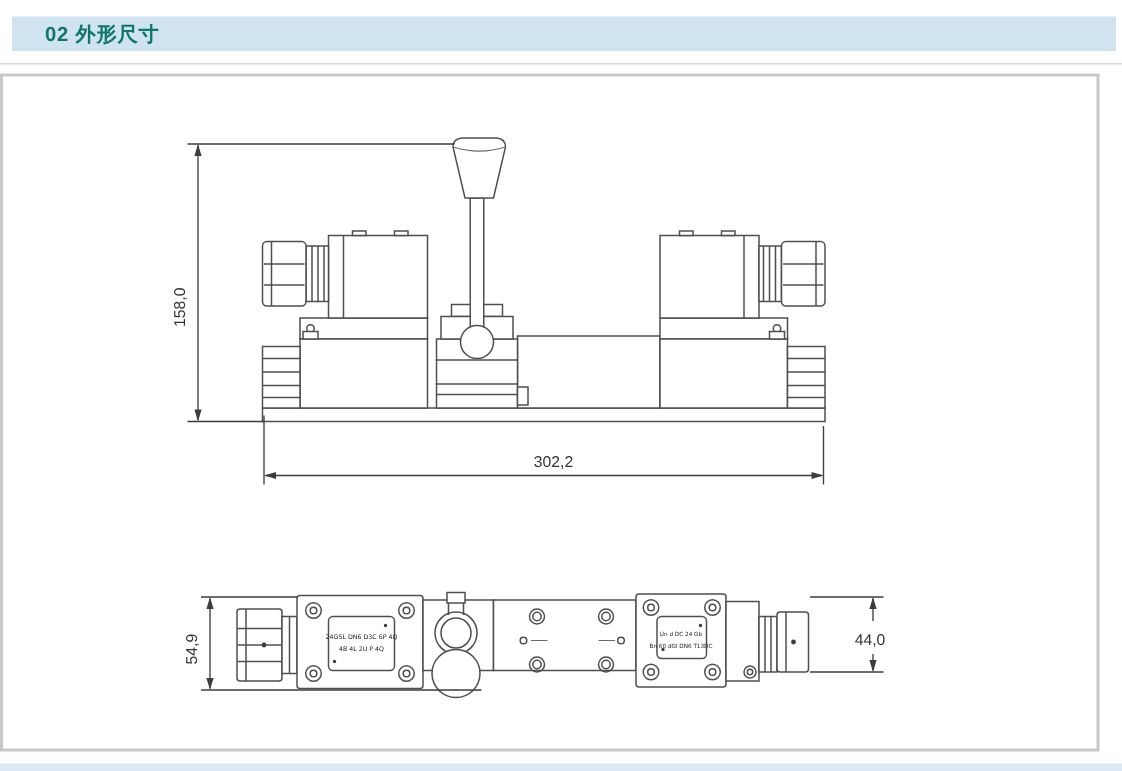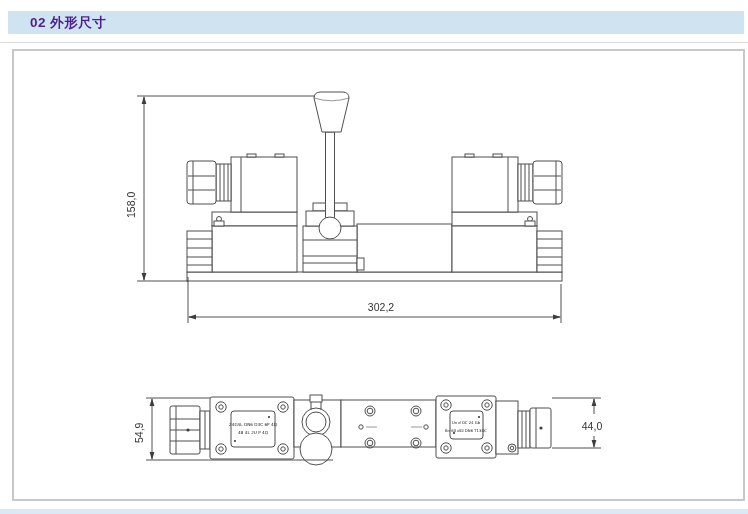--- a/index.html
+++ b/index.html
@@ -5,28 +5,28 @@
   html,body{margin:0;padding:0;}
   body{
     width:748px;height:514px;position:relative;background:#ffffff;
     font-family:"Liberation Sans","DejaVu Sans",sans-serif;overflow:hidden;
   }
   .header-bar{
     position:absolute;left:8px;top:11px;width:736px;height:23px;
     background:#cfe3f1;display:flex;align-items:center;
   }
   .header-bar .title{
-    margin-left:22px;font-size:13.5px;font-weight:bold;color:#4c1d95;
+    margin-left:22px;font-size:13.5px;font-weight:bold;color:#0f766e;
     letter-spacing:0.5px;
   }
   .header-rule{
     position:absolute;left:0;top:42px;width:748px;height:1px;background:#dcdcdc;
   }
   .drawing-frame{
-    position:absolute;left:12px;top:49px;width:729px;height:448px;
+    position:absolute;left:0;top:49px;width:729px;height:448px;
     border:2px solid #c6c8ca;background:#ffffff;
   }
   .drawing-frame svg{display:block;}
   .footer-strip{
     position:absolute;left:0;top:509px;width:748px;height:5px;background:#dce9f4;
   }
   
   .part{fill:#ffffff;stroke:#4f4f4f;stroke-width:1;}
   .pline{fill:none;stroke:#4f4f4f;stroke-width:1;}
   .pthin{fill:none;stroke:#6a6a6a;stroke-width:0.7;}

